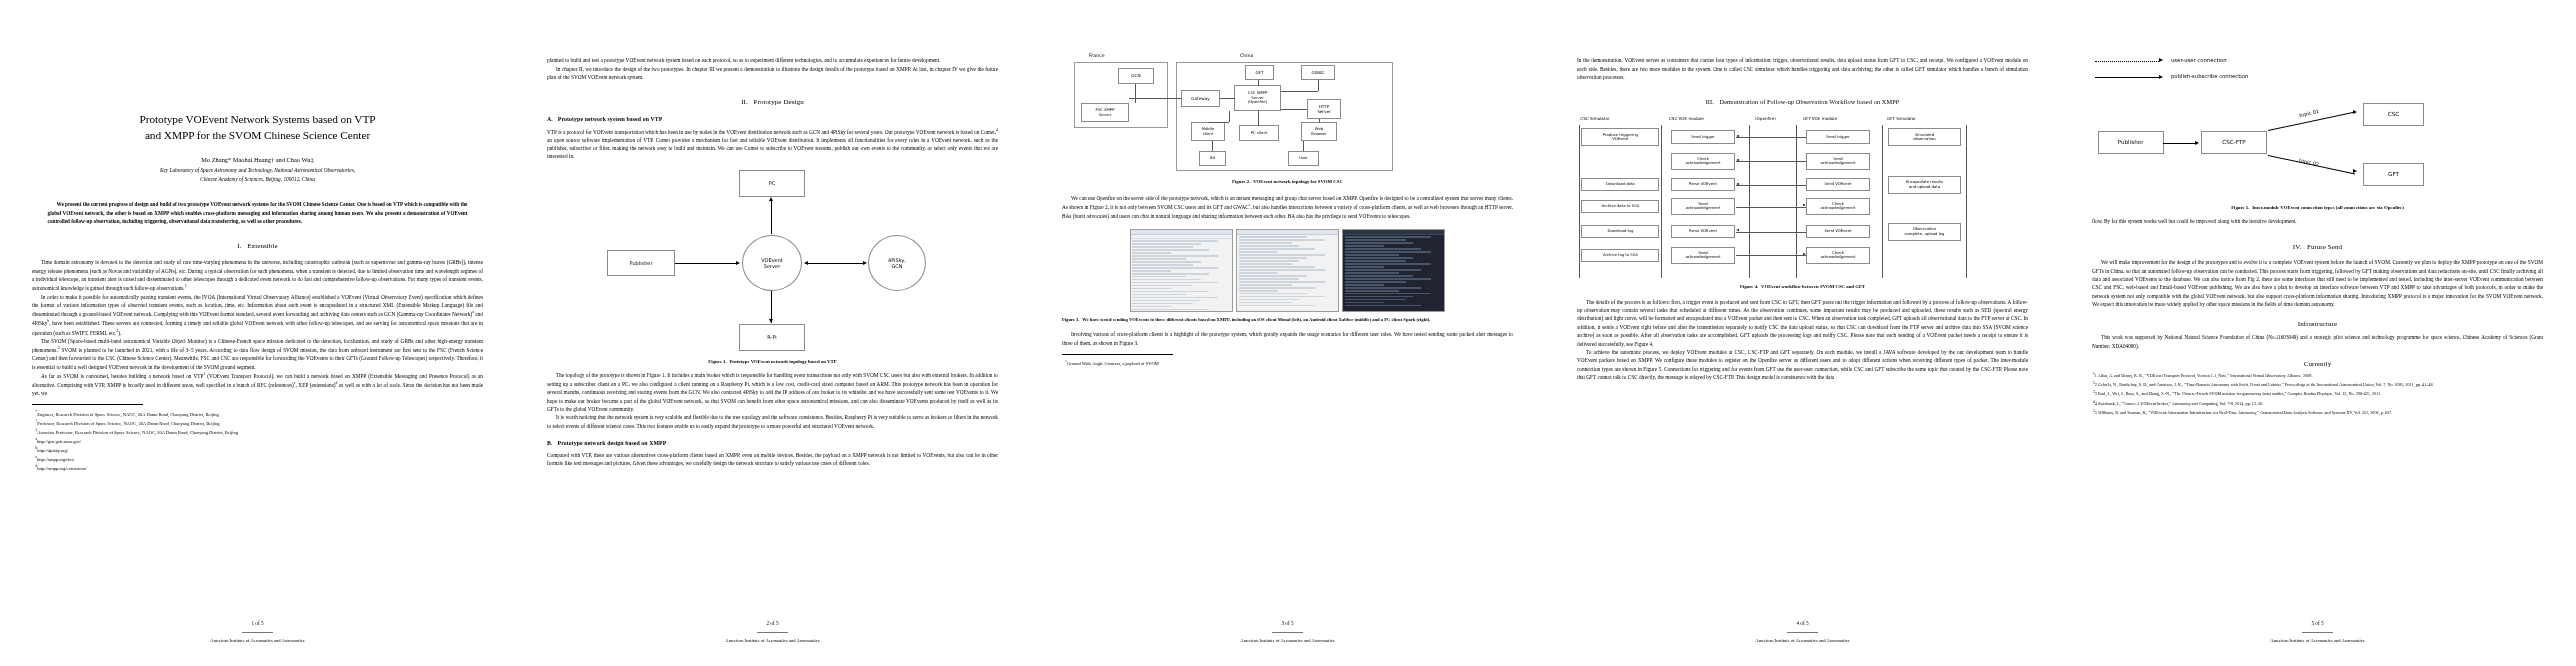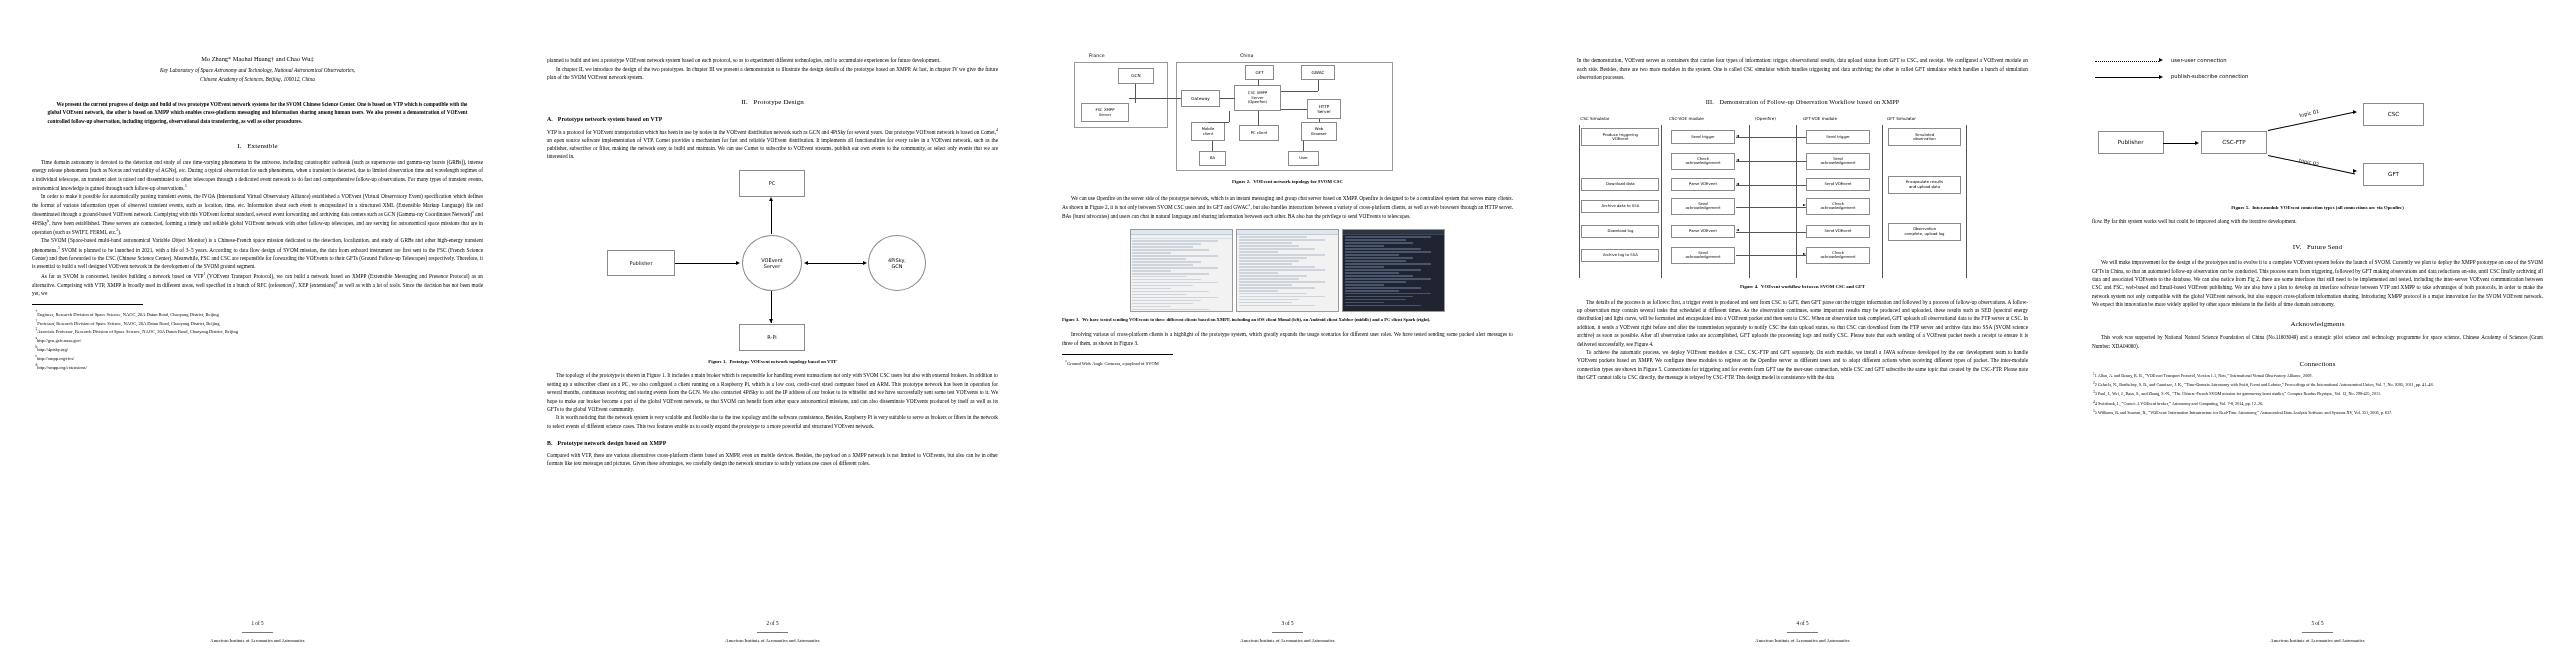--- a/index.html
+++ b/index.html
@@ -190,20 +190,24 @@
   .ackn { font-size:5.2px; line-height:1.6; text-align:justify; text-indent:9px; }
 </style>
 </head>
 <body>
 
 <div class="sheet">
 
   <div class="page">
 
     <div class="page-inner">
+      <h1 class="title">
+        <span>Prototype VOEvent Network Systems based on VTP</span><br>
+        <span>and XMPP for the SVOM Chinese Science Center</span>
+      </h1>
       <div class="authors">Mo Zhang* Maohai Huang† and Chao Wu‡</div>
       <div class="affil">
         <div>Key Laboratory of Space Astronomy and Technology, National Astronomical Observatories,</div>
         <div>Chinese Academy of Sciences, Beijing, 100012, China</div>
       </div>
       <div class="abstract">We present the current progress of design and build of two prototype VOEvent network systems for the SVOM Chinese Science Center. One is based on VTP which is compatible with the global VOEvent network, the other is based on XMPP which enables cross-platform messaging and information sharing among human users. We also present a demonstration of VOEvent controlled follow-up observation, including triggering, observational data transferring, as well as other procedures.</div>
 
       <h2 class="sec">
         <span class="num">I.</span><span>Extensible</span>
       </h2>
@@ -623,26 +627,26 @@
       </div>
 
       <p class="body noind" style="margin-top:5.6px;">flow. By far this system works well but could be improved along with the iterative development.</p>
 
       <h2 class="sec">
         <span class="num">IV.</span><span>Future Send</span>
       </h2>
       <p class="body">We will make improvement for the design of the prototypes and to evolve it to a complete VOEvent system before the launch of SVOM. Currently we plan to deploy the XMPP prototype on one of the SVOM GFTs in China, so that an automated follow-up observation can be conducted. This process starts from triggering, followed by GFT making observations and data reductions on-site, until CSC finally archiving all data and associated VOEvents to the database. We can also notice from Fig 2, there are some interfaces that still need to be implemented and tested, including the inter-server VOEvent communication between CSC and FSC, web-based and Email-based VOEvent publishing. We are also have a plan to develop an interface software between VTP and XMPP to take advantages of both protocols, in order to make the network system not only compatible with the global VOEvent network, but also support cross-platform information sharing. Introducing XMPP protocol is a major innovation for the SVOM VOEvent network. We expect this innovation be more widely applied by other space missions in the fields of time domain astronomy.</p>
 
       <h2 class="sec" style="margin:11px 0 5.6px 0;">
-        <span>Acknowledgments</span>
+        <span>Infrastructure</span>
       </h2>
       <div class="ackn">This work was supported by National Natural Science Foundation of China (No.11603049) and a strategic pilot science and technology programme for space science, Chinese Academy of Sciences (Grant Number: XDA04060).</div>
 
       <h2 class="sec" style="margin:10px 0 4.4px 0;">
-        <span>Connections</span>
+        <span>Currently</span>
       </h2>
       <div class="refs">
         <div><sup>1</sup><span>1 Allan, A. and Denny, R. B., “VOEvent Transport Protocol, Version 1.1, Note,” International Virtual Observatory Alliance, 2009.</span></div>
         <div><sup>2</sup><span>2 Gehrels, N., Barthelmy, S. D., and Cannizzo, J. K., “Time-Domain Astronomy with Swift, Fermi and Lobster,” Proceedings of the International Astronomical Union, Vol. 7, No. S285, 2011, pp. 41–48.</span></div>
         <div><sup>3</sup><span>3 Paul, J., Wei, J., Basa, S., and Zhang, S.-N., “The Chinese-French SVOM mission for gamma-ray burst studies,” Comptes Rendus Physique, Vol. 12, No. 298-425, 2011.</span></div>
         <div><sup>4</sup><span>4 Swinbank, J., “Comet: A VOEvent broker,” Astronomy and Computing, Vol. 7-8, 2014, pp. 12–26.</span></div>
         <div><sup>5</sup><span>5 Williams, R. and Seaman, R., “VOEvent: Information Infrastructure for Real-Time Astronomy,” Astronomical Data Analysis Software and Systems XV, Vol. 351, 2006, p. 637.</span></div>
       </div>
     </div>
     <div class="pg-footer">

